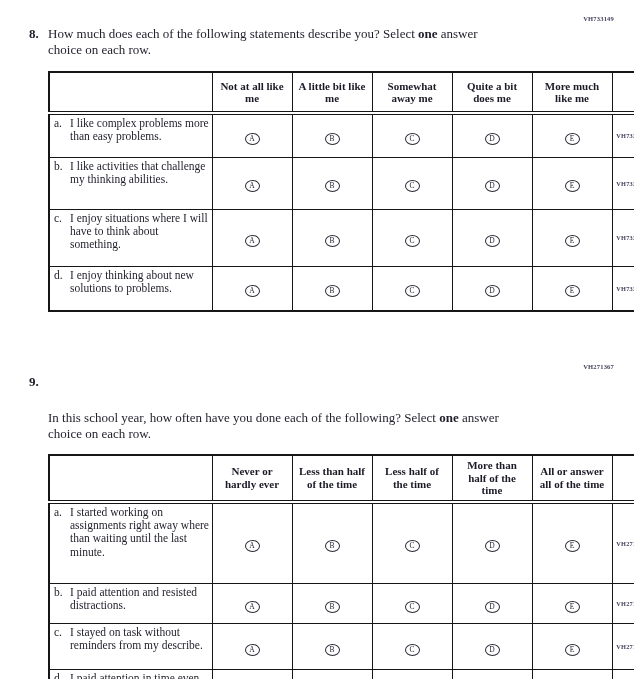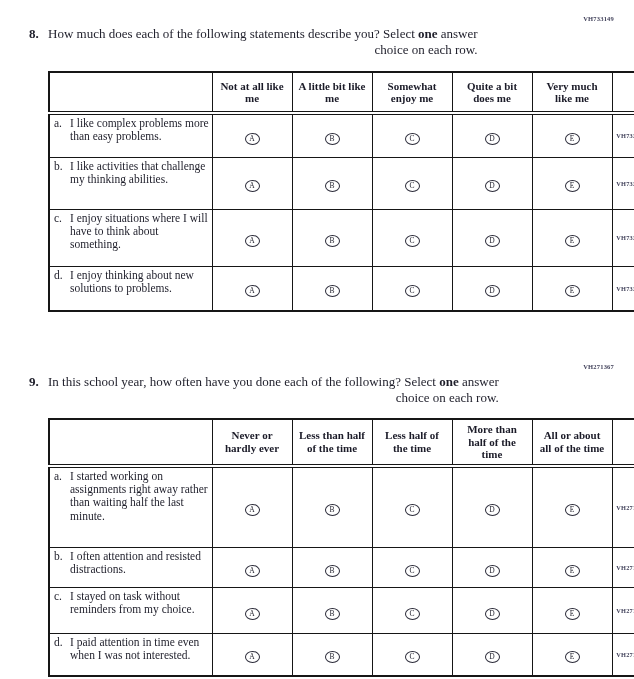--- a/index.html
+++ b/index.html
@@ -39,23 +39,23 @@
     padding-left: 48px;
     margin-top: 3px;
     font-size: 13px;
     line-height: 16px;
   }
   .qnum {
     position: absolute;
     left: 29px;
     font-weight: bold;
   }
-  .prompt-text { display: inline-block; text-align: right; }
+  .prompt-text { display: inline-block; }
   .q1 .prompt-text { max-width: 500px; }
-  .q2 .prompt-text { max-width: 520px; }
+  .q2 .prompt-text { max-width: 520px; margin-top: 36px; }
 
   table.grid {
     border-collapse: collapse;
     table-layout: fixed;
     width: 602px;
     margin-left: 19px;
     margin-top: 13px;
   }
   .q1 table.grid { margin-top: 13px; }
   .q2 table.grid { margin-top: 12px; }
@@ -130,23 +130,23 @@
           <col style="width:80px">
           <col style="width:80px">
           <col style="width:80px">
           <col style="width:39px">
       </colgroup>
       <thead>
         <tr style="height:41px">
           <th></th>
           <th>Not at all like me</th>
           <th>A little bit like me</th>
-          <th>Somewhat enjoy me</th>
+          <th>Somewhat away me</th>
           <th>Quite a bit does me</th>
-          <th>Very much like me</th>
+          <th>More much like me</th>
           <th></th>
         </tr>
       </thead>
       <tbody>
         <tr style="height:44px">
           <td class="stmt">
               <span class="stmt-inner">
                 <span class="ltr">a.</span>
                 <span class="txt">I like complex problems more than easy problems.</span>
               </span>
@@ -221,58 +221,58 @@
           <col style="width:80px">
           <col style="width:39px">
       </colgroup>
       <thead>
         <tr style="height:35px">
           <th></th>
           <th>Never or hardly ever</th>
           <th>Less than half of the time</th>
           <th>Less half of the time</th>
           <th>More than half of the time</th>
-          <th>All or about all of the time</th>
+          <th>All or answer all of the time</th>
           <th></th>
         </tr>
       </thead>
       <tbody>
         <tr style="height:82px">
           <td class="stmt">
               <span class="stmt-inner">
                 <span class="ltr">a.</span>
-                <span class="txt">I started working on assignments right away rather than waiting half the last minute.</span>
+                <span class="txt">I started working on assignments right away where than waiting until the last minute.</span>
               </span>
             </td>
           <td class="optcell"><span class="opt">A</span></td>
           <td class="optcell"><span class="opt">B</span></td>
           <td class="optcell"><span class="opt">C</span></td>
           <td class="optcell"><span class="opt">D</span></td>
           <td class="optcell"><span class="opt">E</span></td>
           <td class="codecell">VH271370</td>
         </tr>
         <tr style="height:40px">
           <td class="stmt">
               <span class="stmt-inner">
                 <span class="ltr">b.</span>
-                <span class="txt">I often attention and resisted distractions.</span>
+                <span class="txt">I paid attention and resisted distractions.</span>
               </span>
             </td>
           <td class="optcell"><span class="opt">A</span></td>
           <td class="optcell"><span class="opt">B</span></td>
           <td class="optcell"><span class="opt">C</span></td>
           <td class="optcell"><span class="opt">D</span></td>
           <td class="optcell"><span class="opt">E</span></td>
           <td class="codecell">VH271372</td>
         </tr>
         <tr style="height:46px">
           <td class="stmt">
               <span class="stmt-inner">
                 <span class="ltr">c.</span>
-                <span class="txt">I stayed on task without reminders from my choice.</span>
+                <span class="txt">I stayed on task without reminders from my describe.</span>
               </span>
             </td>
           <td class="optcell"><span class="opt">A</span></td>
           <td class="optcell"><span class="opt">B</span></td>
           <td class="optcell"><span class="opt">C</span></td>
           <td class="optcell"><span class="opt">D</span></td>
           <td class="optcell"><span class="opt">E</span></td>
           <td class="codecell">VH271374</td>
         </tr>
         <tr style="height:42px">

